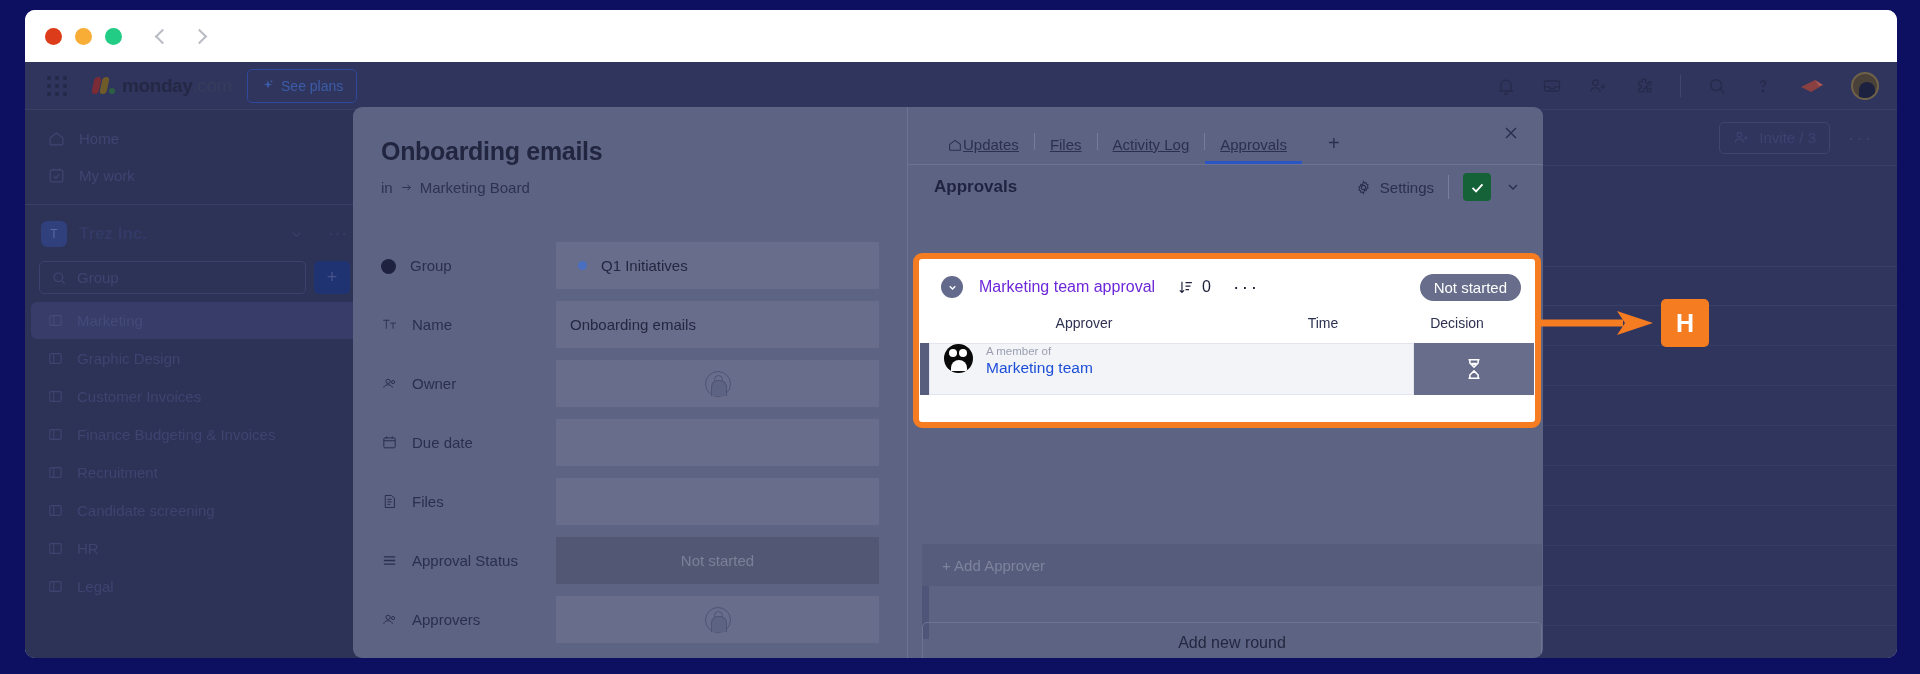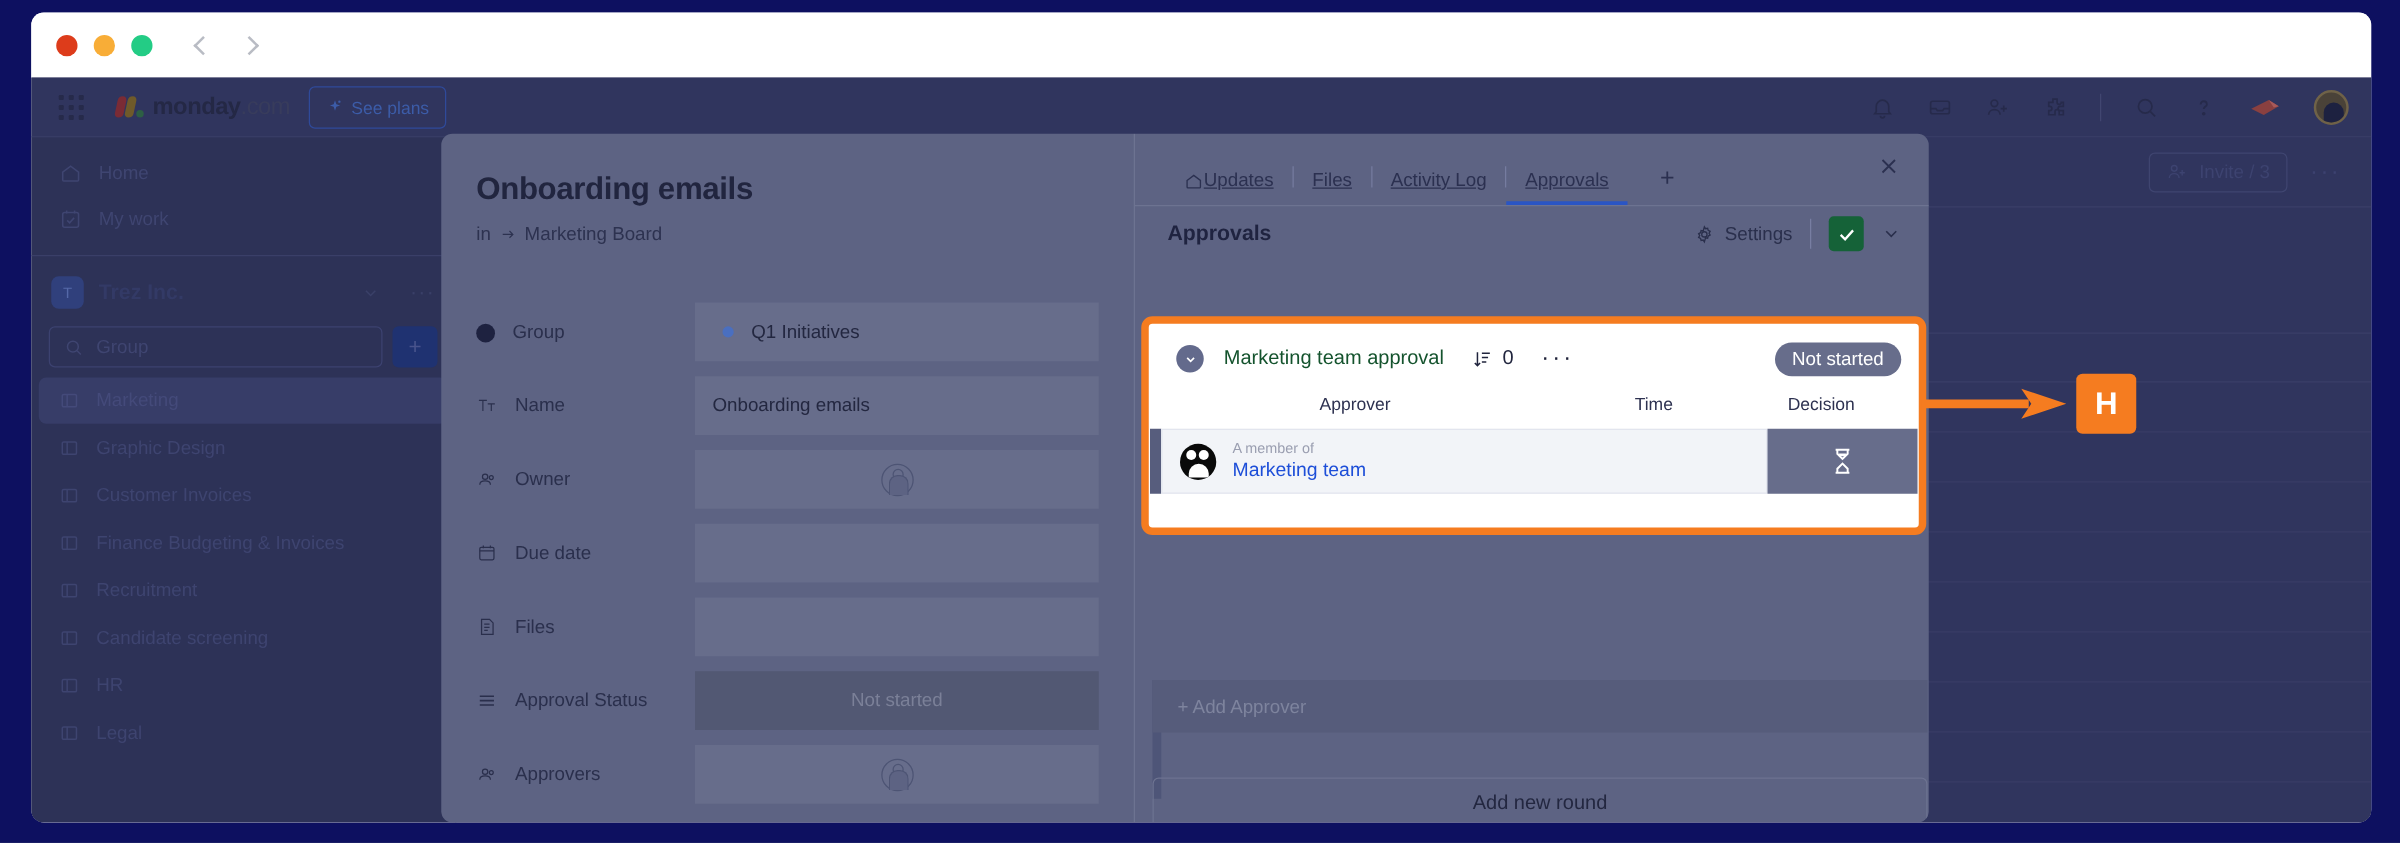--- a/index.html
+++ b/index.html
@@ -239,37 +239,37 @@
     border: 6px solid #f57c20;
     border-radius: 9px;
     background: #ffffff;
     overflow: hidden;
   }
   #round-head { display: flex; align-items: center; height: 56px; padding: 0 14px 0 22px; }
   #round-caret {
     width: 22px; height: 22px; border-radius: 50%; background: #636a8c;
     display: flex; align-items: center; justify-content: center; margin-right: 16px;
   }
-  #round-name { font-size: 16px; color: #14532d; }
+  #round-name { font-size: 16px; color: #6d28d9; }
   #round-count { display: flex; align-items: center; gap: 8px; margin-left: 22px; color: #20243d; font-size: 16px; }
   #round-dots { margin-left: 22px; color: #1b1e36; font-size: 19px; letter-spacing: 2.5px; }
   #round-badge {
     margin-left: auto;
     background: #676d8b; color: #ffffff;
     font-size: 15px; padding: 5px 14px; border-radius: 15px;
   }
   #appr-table-head { display: flex; height: 28px; font-size: 14px; color: #2d3150; }
   #appr-table-head .c-approver { width: 330px; text-align: center; }
   #appr-table-head .c-time { width: 148px; text-align: center; }
   #appr-table-head .c-decision { width: 120px; text-align: center; }
   #appr-row { display: flex; height: 52px; margin: 0 1px; }
   #appr-row-bar { width: 9px; background: #575d7d; }
   #appr-row-main {
     flex: 1; background: #f2f4f8; border: 1px solid #e2e5ee;
-    display: flex; align-items: center; padding-left: 14px; gap: 13px;
+    display: flex; padding-left: 14px; gap: 13px;
   }
   #team-avatar {
     width: 29px; height: 29px; border-radius: 50%; background: #0a0a0a;
     position: relative; overflow: hidden; flex: 0 0 auto;
   }
   #team-avatar i { position: absolute; background: #ffffff; border-radius: 50%; display:block; }
   #team-avatar .h1 { width: 8px; height: 8px; left: 5px; top: 5px; }
   #team-avatar .h2 { width: 8px; height: 8px; left: 15px; top: 5px; }
   #team-avatar .b1 { width: 16px; height: 11px; left: 7px; top: 16px; border-radius: 8px 8px 0 0; }
   #appr-sub { font-size: 11.5px; color: #9a9eb0; line-height: 1.25; }

